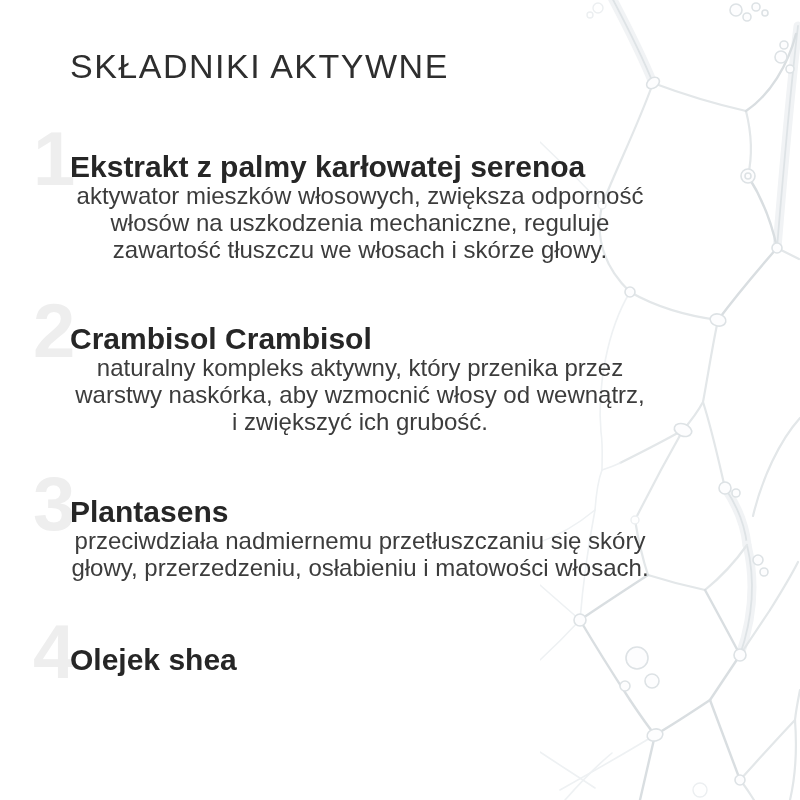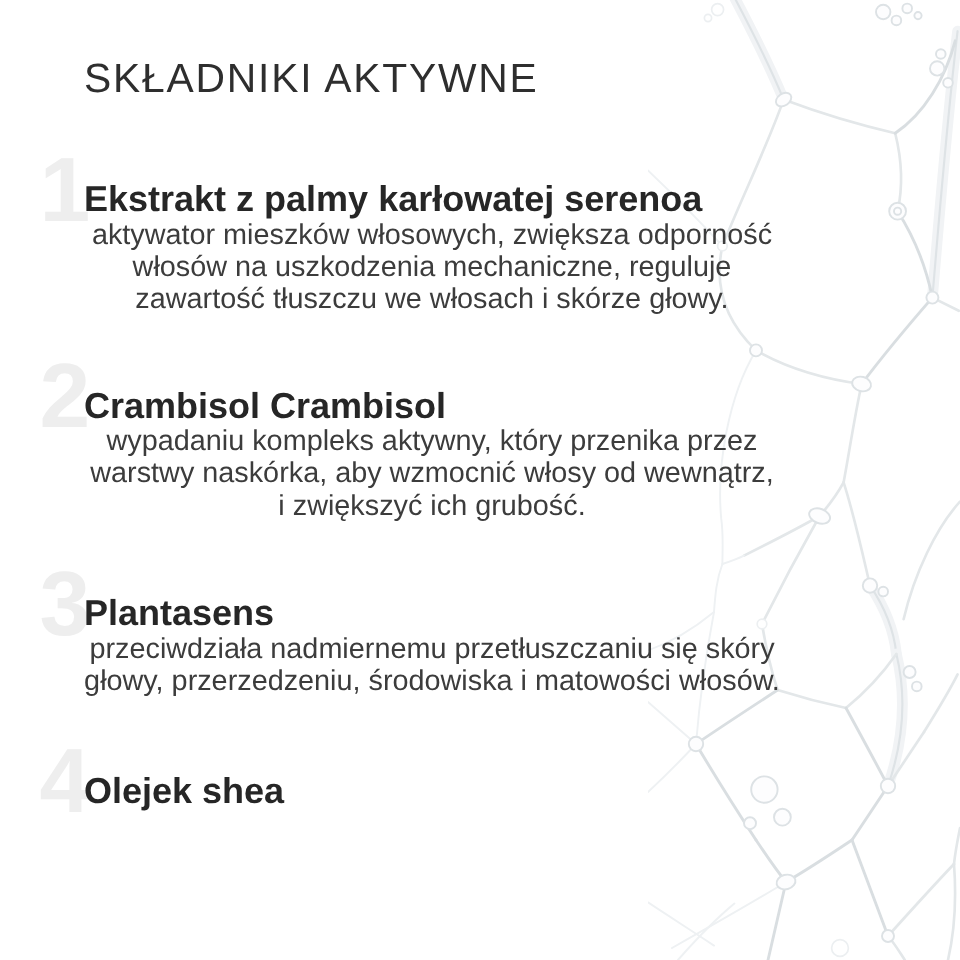--- a/index.html
+++ b/index.html
@@ -185,30 +185,30 @@
       <span class="ghost-num">1</span>
       <p class="ingredient-name">Ekstrakt z palmy karłowatej serenoa</p>
       <p class="ingredient-desc">aktywator mieszków włosowych, zwiększa odporność
 włosów na uszkodzenia mechaniczne, reguluje
 zawartość tłuszczu we włosach i skórze głowy.</p>
     </div>
 
     <div class="section section-2">
       <span class="ghost-num">2</span>
       <p class="ingredient-name">Crambisol Crambisol</p>
-      <p class="ingredient-desc">wypadaniu kompleks aktywny, który przenika przez
+      <p class="ingredient-desc">naturalny kompleks aktywny, który przenika przez
 warstwy naskórka, aby wzmocnić włosy od wewnątrz,
 i zwiększyć ich grubość.</p>
     </div>
 
     <div class="section section-3">
       <span class="ghost-num">3</span>
       <p class="ingredient-name">Plantasens</p>
       <p class="ingredient-desc">przeciwdziała nadmiernemu przetłuszczaniu się skóry
-głowy, przerzedzeniu, środowiska i matowości włosów.</p>
+głowy, przerzedzeniu, osłabieniu i matowości włosach.</p>
     </div>
 
     <div class="section section-4">
       <span class="ghost-num">4</span>
       <p class="ingredient-name">Olejek shea</p>
     </div>
 
   </div>
 </div>
 

